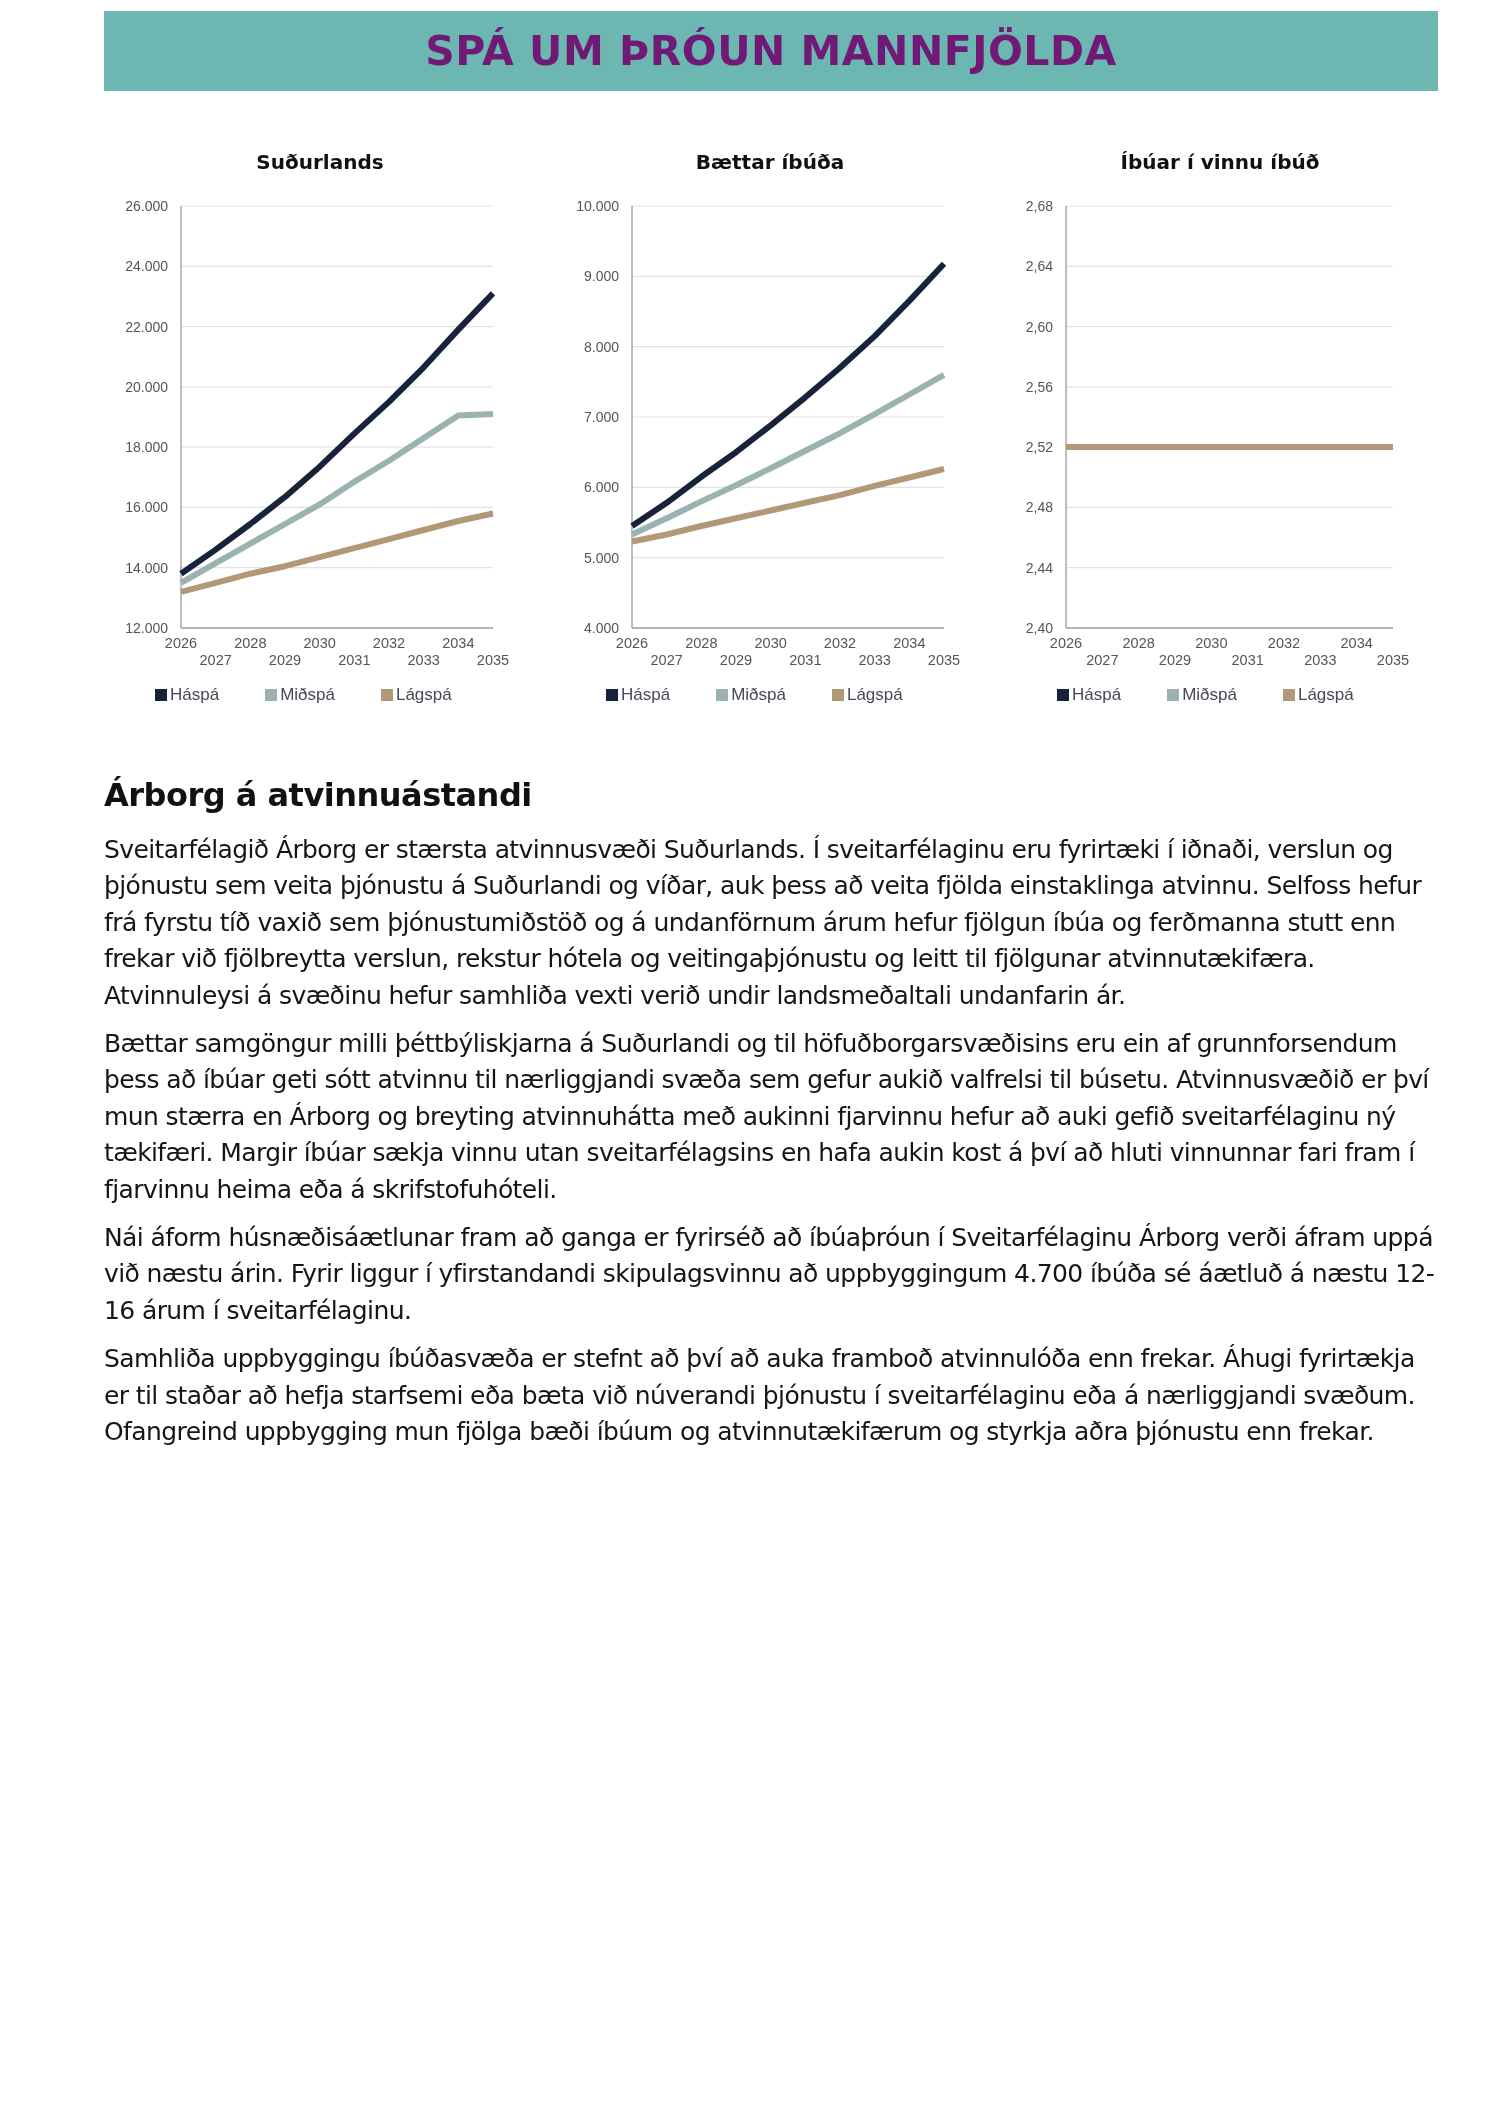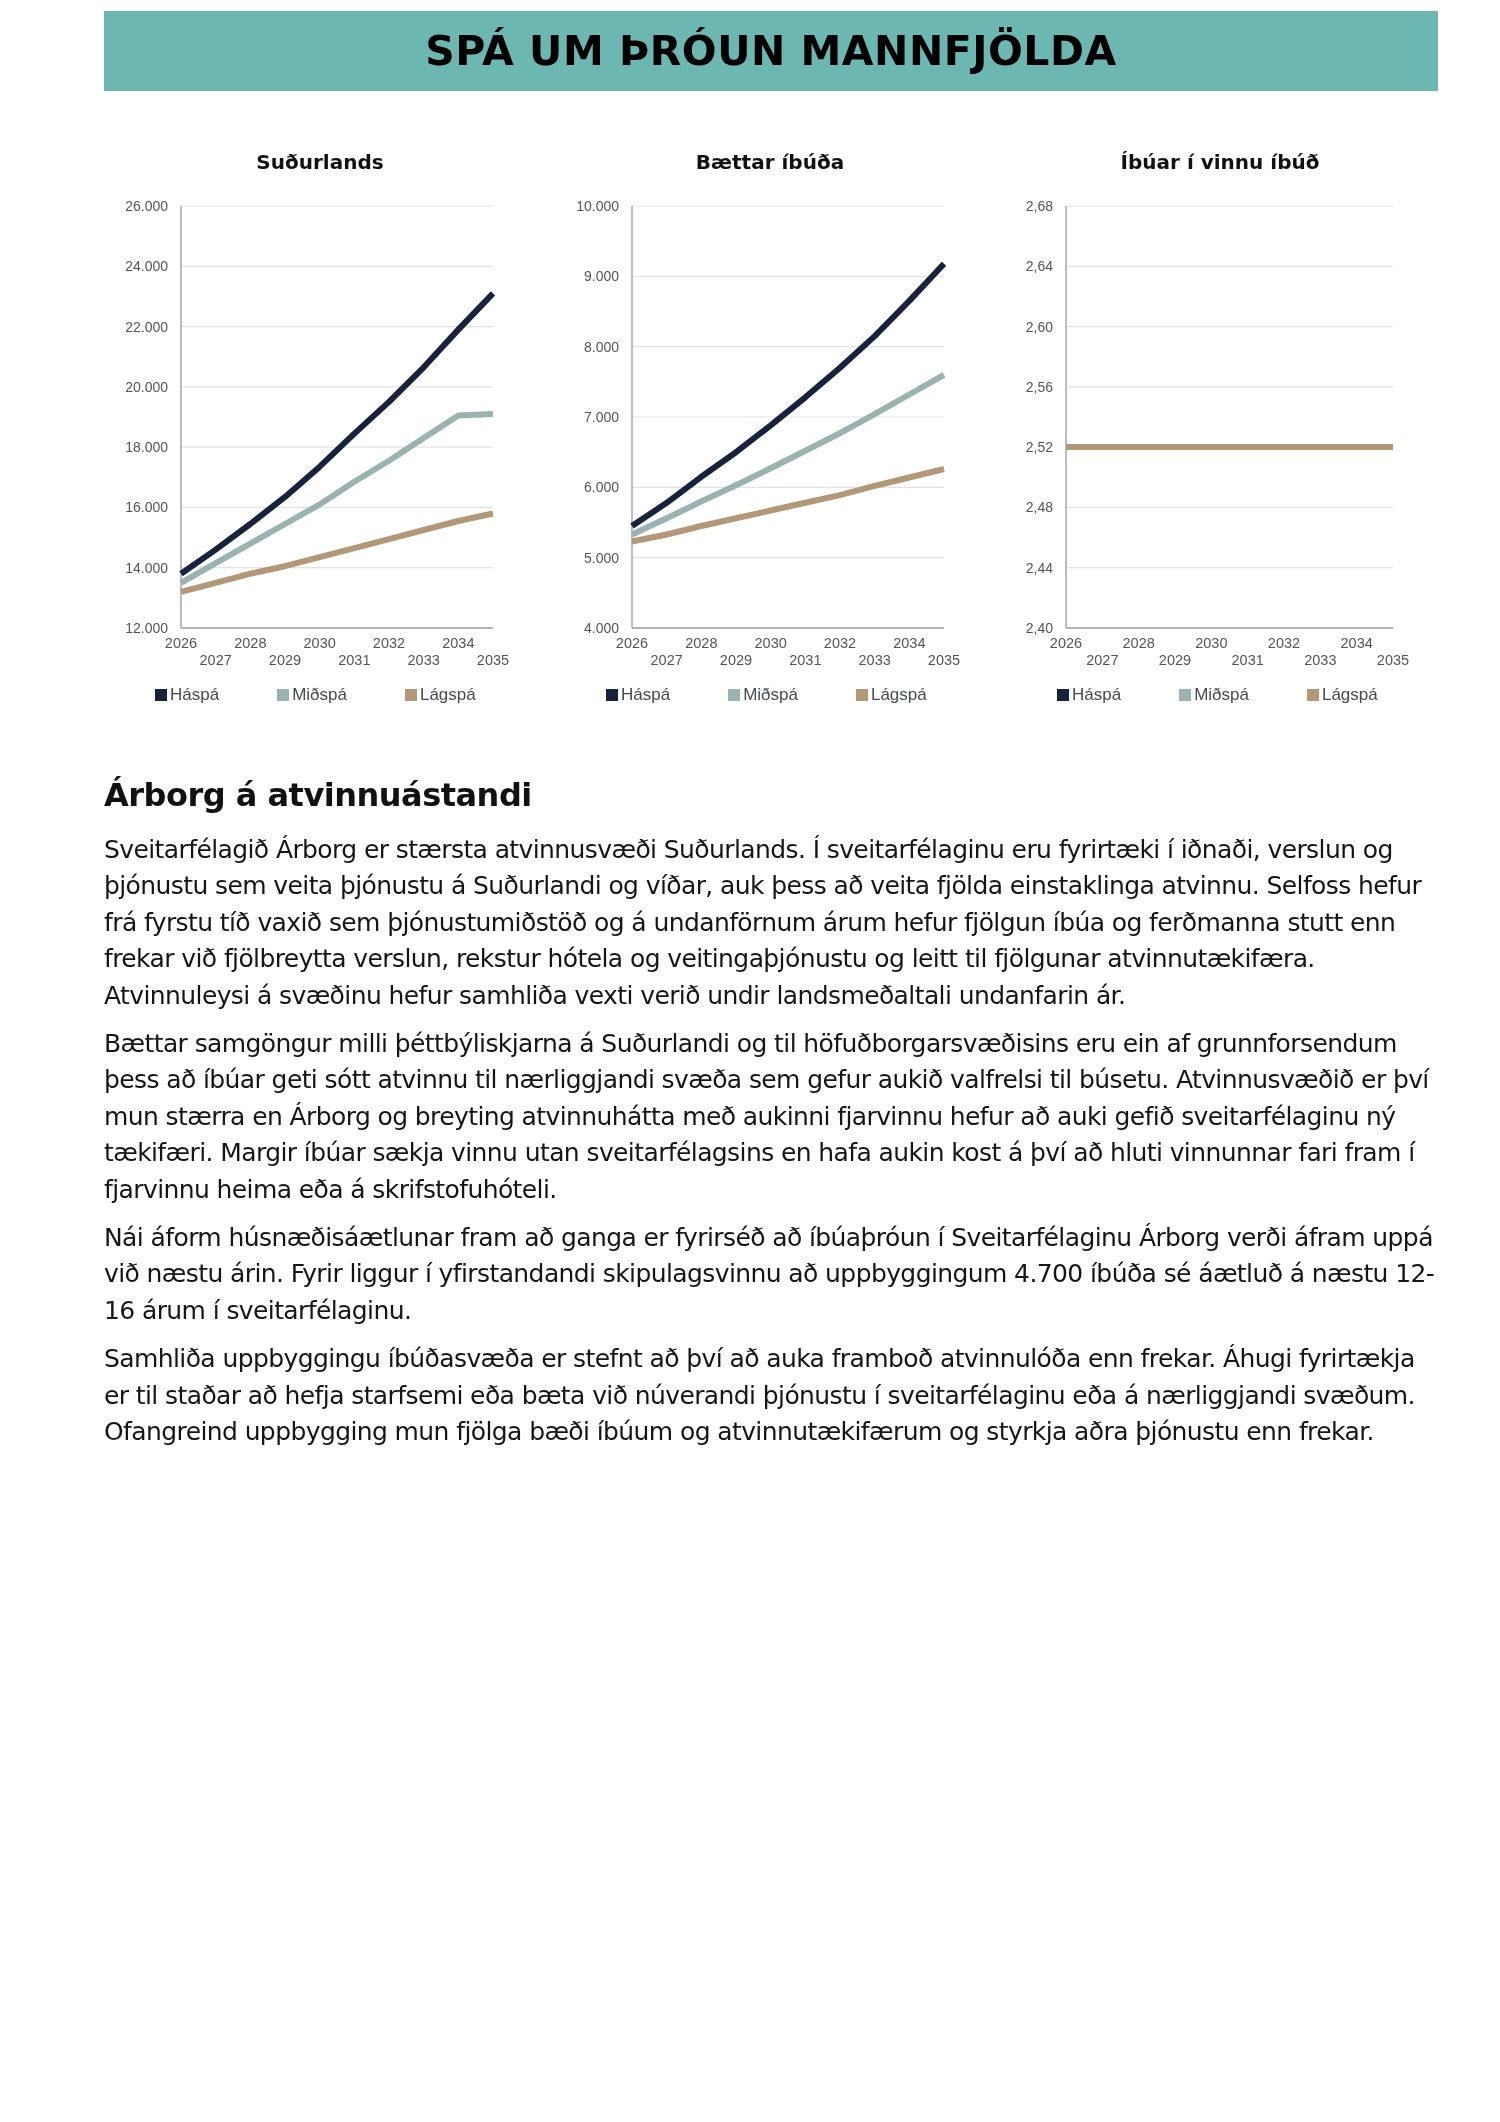--- a/index.html
+++ b/index.html
@@ -4,31 +4,31 @@
 <style>
   * { box-sizing: border-box; margin: 0; padding: 0; }
   html, body { width: 1500px; height: 2122px; background: #ffffff; }
   body { position: relative; font-family: "DejaVu Sans", sans-serif; color: #111111; }
 
   .banner {
     position: absolute; left: 104px; top: 11px; width: 1334px; height: 80px;
     background: #6db7b3; display: flex; align-items: center; justify-content: center;
   }
   .banner h1 {
-    color: #000000; font-family: "DejaVu Sans", sans-serif; font-weight: bold;
+    color: #701a75; font-family: "DejaVu Sans", sans-serif; font-weight: bold;
     font-size: 41px; letter-spacing: 0.5px;
   }
 
   .chart { position: absolute; top: 140px; width: 440px; height: 580px; }
   .chart svg { position: absolute; left: 0; top: 0; overflow: visible; }
   .chart-title {
     position: absolute; top: 10px; left: 0; width: 100%; text-align: center;
     font-family: "DejaVu Sans", sans-serif; font-weight: bold; font-size: 20px; color: #111;
   }
-  .legend { position: absolute; top: 545px; display: flex; gap: 16px; }
+  .legend { position: absolute; top: 545px; display: flex; gap: 4px; }
   .legend-item { display: flex; align-items: center; font-family: "Liberation Sans", sans-serif;
     font-size: 17px; color: #444a55; }
   .legend-swatch { width: 12px; height: 12px; margin-right: 3px; display: inline-block; }
 
   .ytick { font-family: "Liberation Sans", sans-serif; font-size: 14px; fill: #555; }
   .xtick { font-family: "Liberation Sans", sans-serif; font-size: 14.5px; fill: #555; }
 
   .section-heading {
     position: absolute; left: 104px; top: 776px; font-family: "DejaVu Sans", sans-serif;
     font-weight: bold; font-size: 32px; color: #111; letter-spacing: -0.5px;

